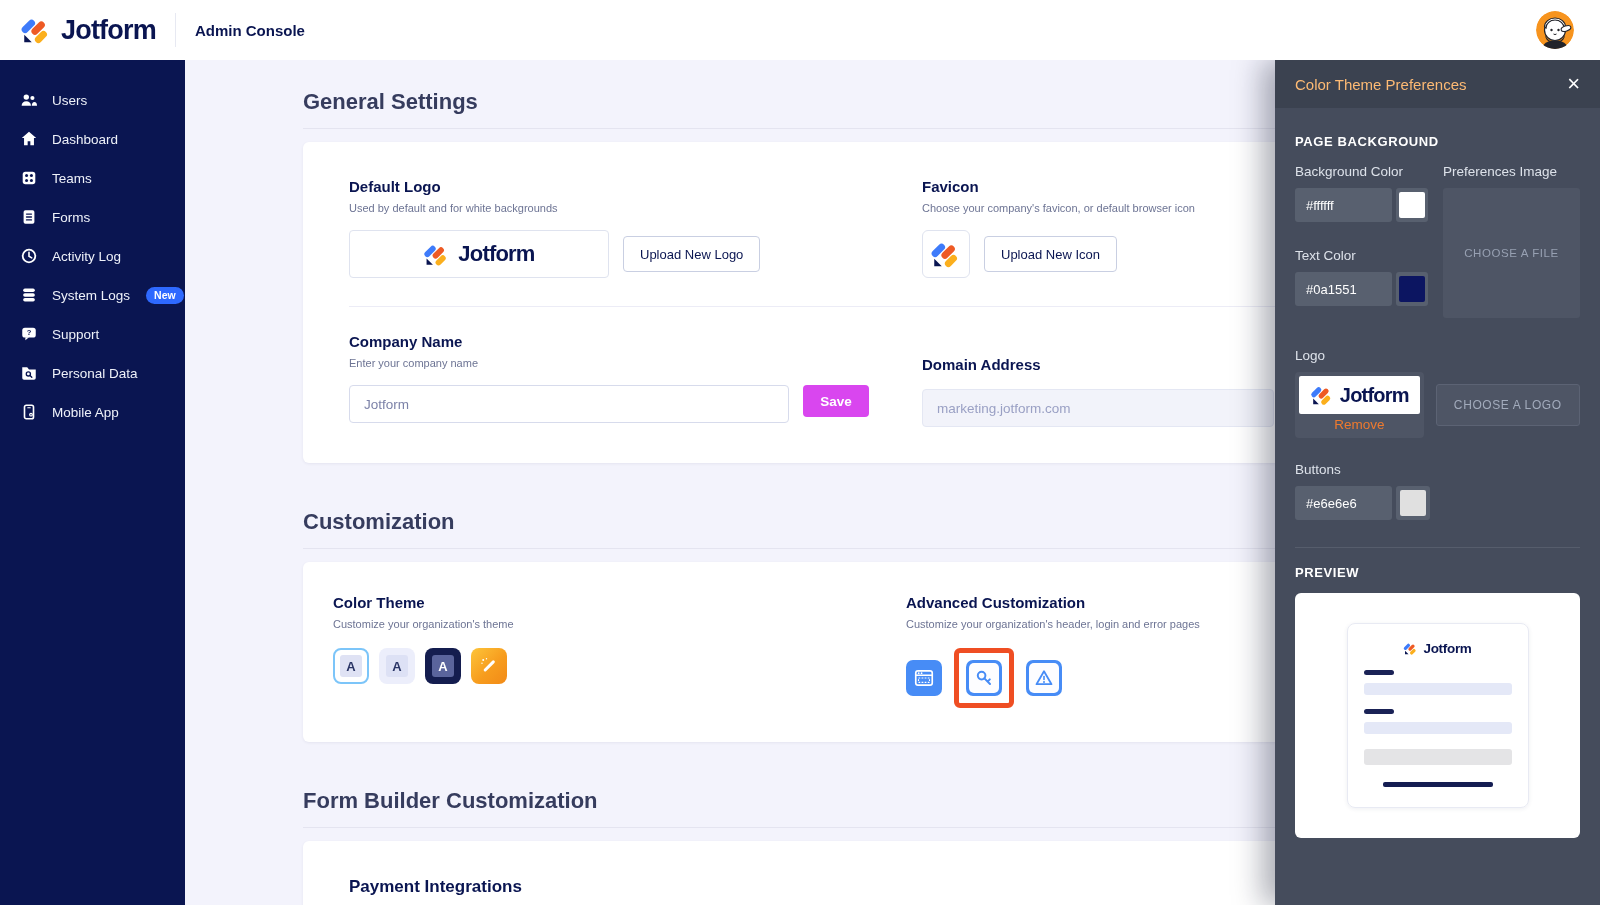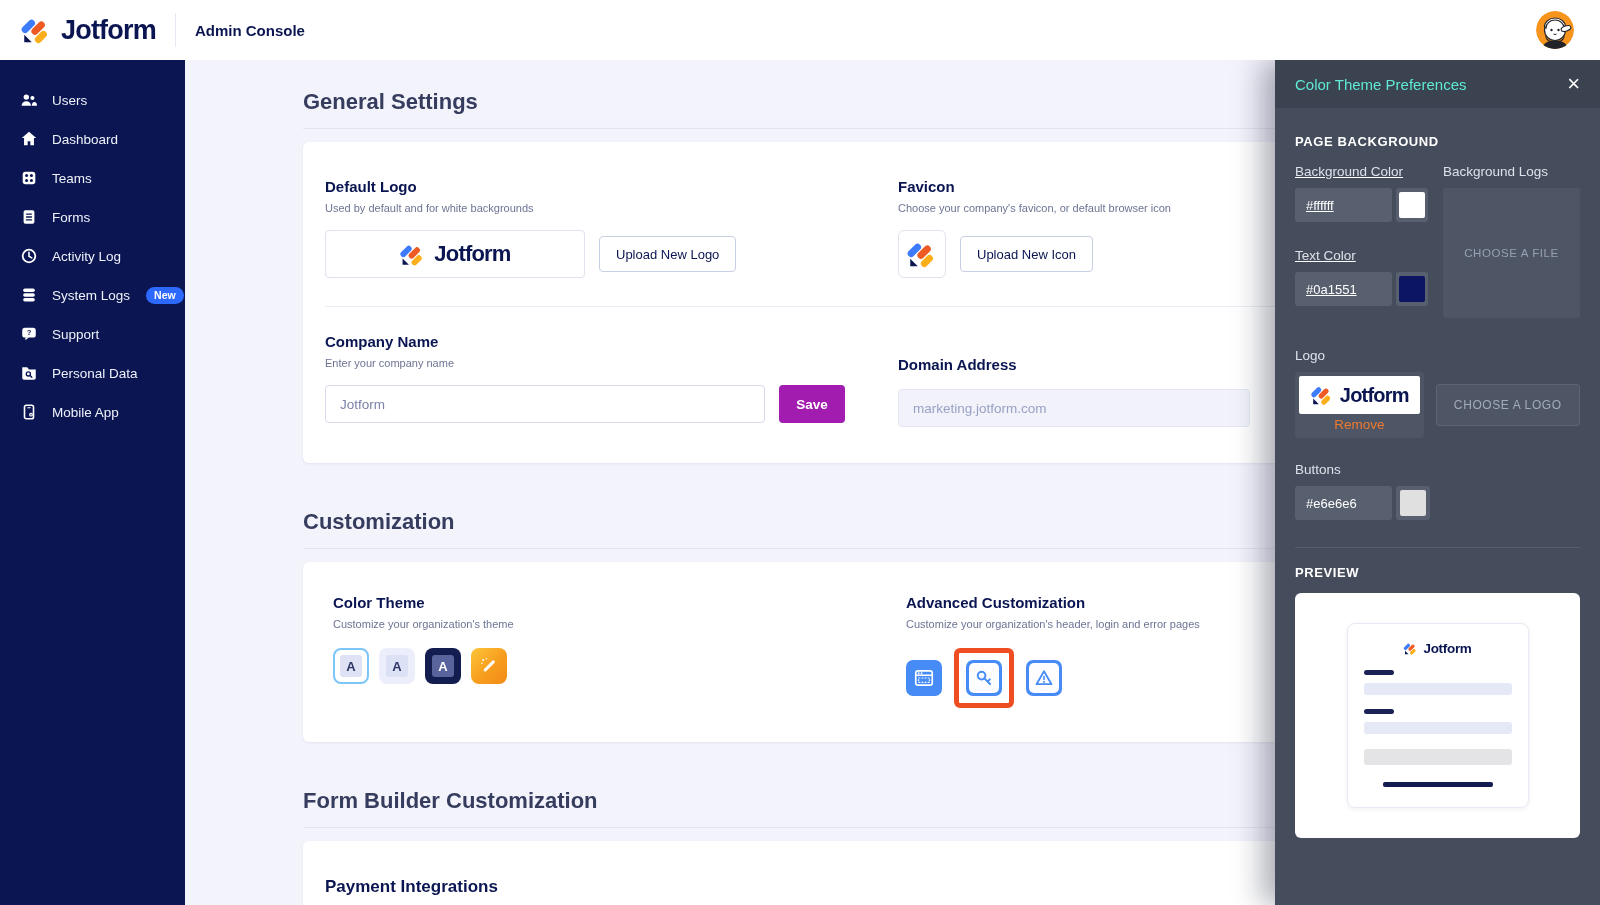--- a/index.html
+++ b/index.html
@@ -20,42 +20,42 @@
   .sidebar { position:absolute; top:60px; left:0; width:185px; bottom:0; background:#0a1551; z-index:20; padding-top:19px; }
   .side-item { display:flex; align-items:center; gap:14px; padding:9px 12px; margin:3px 8px;
     border-radius:6px; color:#eef1f9; font-size:13.5px; cursor:pointer; white-space:nowrap; }
   .side-item.active { background:#1c2560; font-weight:700; }
   .side-ic { width:18px; height:18px; flex:none; display:flex; }
   .badge { background:#2e69ff; color:#fff; font-size:10.5px; font-weight:700; border-radius:9px; padding:2.5px 8px; margin-left:2px; }
   
   .main { position:absolute; left:185px; top:60px; right:0; bottom:0; padding-left:118px; overflow:hidden; }
   .sec-title { font-size:22px; font-weight:600; color:#363c5e; margin-top:29px; }
   .sec-rule { height:1px; background:#e4e4f0; margin-top:13px; }
-  .card { background:#fff; border-radius:6px; margin:13px 18px 0 0; padding:36px 22px;
+  .card { background:#fff; border-radius:6px; margin:13px 18px 0 0; padding:36px 46px;
     box-shadow:0 1px 3px rgba(40,48,90,.07); }
   .cols { display:flex; }
   .col-l { width:573px; flex:none; }
   .col-r { flex:1; min-width:0; }
   .f-label { font-size:15px; font-weight:700; color:#0a1551; }
   .f-desc { font-size:11px; color:#6d7494; margin-top:7px; }
   .logo-row { display:flex; align-items:center; gap:14px; margin-top:16px; }
   .logo-box { width:260px; height:48px; border:1px solid #dfe3ef; border-radius:4px;
     display:flex; align-items:center; justify-content:center; gap:8px; background:#fff; }
   .logo-box .brand-word { font-size:22px; }
   .btn-outline { height:36px; padding:0 16px; border:1px solid #c9cfe2; border-radius:4px; background:#fff;
     font-size:13px; color:#0a1551; display:inline-flex; align-items:center; cursor:pointer;
     font-family:inherit; }
   .favicon-tile { width:48px; height:48px; border:1px solid #dfe3ef; border-radius:6px;
     display:flex; align-items:center; justify-content:center; background:#fff; }
   .inner-rule { height:1px; background:#ececf6; margin:28px 0 26px; }
   .input-row { display:flex; gap:14px; margin-top:16px; }
   .txt-input { width:440px; height:38px; border:1px solid #d7dbec; border-radius:4px; padding:0 14px;
     font-size:13.5px; color:#7c82a8; background:#fff; font-family:inherit; outline:none; }
   .txt-input::placeholder { color:#9aa0c4; }
-  .btn-save { width:66px; height:38px; background:#a21caf; color:#fff; border:none; border-radius:4px;
+  .btn-save { width:66px; height:32px; background:#d946ef; color:#fff; border:none; border-radius:4px;
     font-size:13.5px; font-weight:700; cursor:pointer; font-family:inherit; }
   .domain-label { margin-top:23px; }
   .txt-input.disabled { width:352px; background:#f2f3fa; border-color:#e4e7f3; color:#9aa0c4; }
   
   .tiles { display:flex; gap:10px; margin-top:18px; }
   .tile { width:36px; height:36px; border-radius:8px; display:flex; align-items:center; justify-content:center; cursor:pointer; }
   .tile-a { width:22px; height:22px; border-radius:3px; display:flex; align-items:center; justify-content:center;
     font-size:13px; font-weight:700; color:#2a3566; }
   .tile.t1 { background:#fff; border:2px solid #7cc5f9; }
   .tile.t1 .tile-a { background:#dfe2f4; }
@@ -70,28 +70,28 @@
   .adv-btn.framed { padding:3px; }
   .adv-inner { width:100%; height:100%; background:#fdfdff; border-radius:5px; display:flex; align-items:center; justify-content:center; }
   .hl-wrap { position:relative; width:60px; height:60px; display:flex; align-items:center; justify-content:center; flex:none; }
   .hl-ring { position:absolute; inset:0; border:5px solid #ef4e23; border-radius:6px; pointer-events:none; }
   
   .pay-title { font-size:17px; font-weight:700; color:#0a1551; }
   
   .panel { position:absolute; top:60px; right:0; width:325px; bottom:0; background:#454c5c; z-index:40;
     box-shadow:-12px 0 28px rgba(12,18,40,.35); color:#fff; }
   .panel-titlebar { height:48px; background:#3b4250; display:flex; align-items:center; padding:0 20px; }
-  .panel-title { font-size:15px; font-weight:500; color:#5eead4; }
+  .panel-title { font-size:15px; font-weight:500; color:#fdba74; }
   .panel-close { margin-left:auto; font-size:22px; line-height:1; color:#fff; cursor:pointer; font-weight:400; }
   .panel-tabstrip { height:48px; background:#24272e; display:flex; align-items:center; justify-content:center;
     font-size:12.5px; font-weight:700; letter-spacing:1px; color:#fff; cursor:pointer; }
   .panel-body { padding:20px 20px 0; }
   .p-sec { font-size:13px; font-weight:800; letter-spacing:.6px; color:#fff; margin-top:6px; }
   .p-grid { display:flex; gap:15px; }
-  .p-colL { width:133px; flex:none;text-decoration:underline; }
+  .p-colL { width:133px; flex:none; }
   .p-label { font-size:13.5px; color:#dde2ea; margin:15px 0 9px; }
   .color-row { display:flex; gap:4px; }
   .color-input { width:97px; height:34px; background:#58606f; border:none; border-radius:3px; color:#fff;
     font-size:13px; padding:0 11px; font-family:inherit; outline:none; }
   .swatch-box { width:34px; height:34px; background:#58606f; border-radius:3px; display:flex; align-items:center; justify-content:center; cursor:pointer; }
   .swatch { width:26px; height:26px; border-radius:2px; }
   .sw-white { background:#ffffff; }
   .sw-navy { background:#0c1561; }
   .sw-gray { background:#e0e0e0; }
   .file-box { width:137px; height:130px; background:#4e5565; border-radius:3px; display:flex; align-items:center; justify-content:center;
@@ -396,21 +396,21 @@
         </div>
         <div class="p-label" style="margin-top:26px">Text Color</div>
         <div class="color-row">
           <input class="color-input" value="#0a1551" style="">
           <div class="swatch-box">
               <div class="swatch sw-navy"></div>
             </div>
         </div>
       </div>
       <div>
-        <div class="p-label">Background Logs</div>
+        <div class="p-label">Preferences Image</div>
         <div class="file-box">CHOOSE A FILE</div>
       </div>
     </div>
 
     <div class="p-label" style="margin-top:30px">Logo</div>
     <div class="logo-widget-row">
       <div class="logo-widget">
         <div class="logo-widget-inner">
           <svg width="24" height="24" viewBox="0 0 34 34">
               <use href="#jf-mark"></use>

